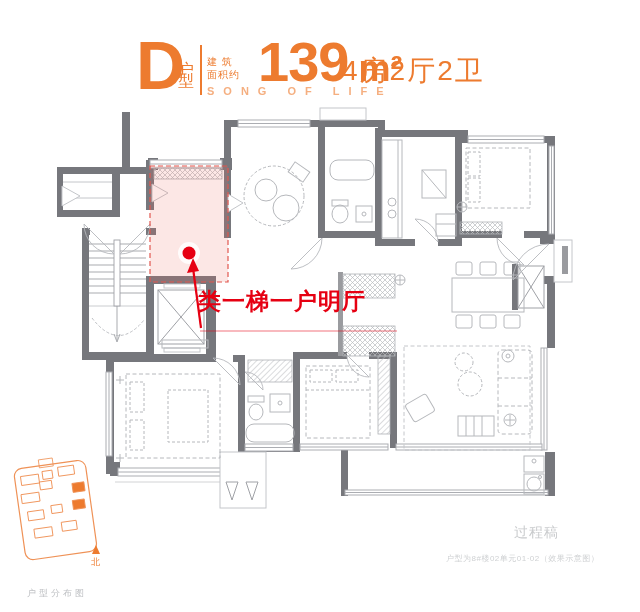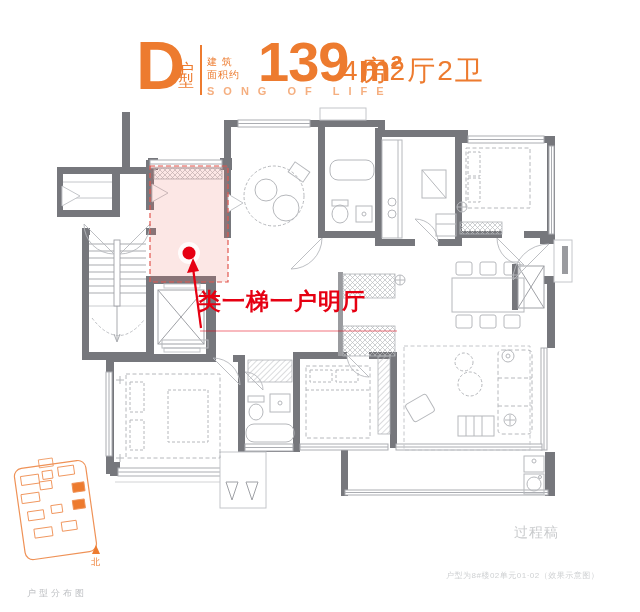--- a/index.html
+++ b/index.html
@@ -14,21 +14,21 @@
   .area-label{left:207px;top:55px;font-size:10px;color:#ED7B2F;line-height:13px;letter-spacing:1px;z-index:2;}
   .area{left:238px;top:34px;z-index:2;color:#ED7B2F;white-space:nowrap;}
   .area .val{font-size:56px;font-weight:700;line-height:1;letter-spacing:-1px;margin-left:20px;}
   .area .unit{font-size:36px;font-weight:700;margin-left:10px;}
   .rooms{left:342px;top:52px;font-size:28px;color:#ED7B2F;letter-spacing:2px;font-weight:500;z-index:2;white-space:nowrap;}
   .slogan{left:207px;top:85px;font-size:11px;font-weight:700;color:#F5AF80;letter-spacing:9px;white-space:nowrap;z-index:2;}
   
   .red-note{left:198px;top:286px;font-size:23px;font-weight:900;color:#E60012;letter-spacing:1px;
             white-space:nowrap;z-index:3;}
   .watermark{left:514px;top:524px;font-size:14px;color:#c9cbcd;letter-spacing:1px;z-index:2;}
-  .disclaimer{left:446px;top:570px;font-size:8px;color:#cfd1d3;letter-spacing:0.5px;z-index:2;text-align:center;}
+  .disclaimer{left:446px;top:553px;font-size:8px;color:#cfd1d3;letter-spacing:0.5px;z-index:2;text-align:center;}
   .minimap-caption{left:27px;top:564px;font-size:9px;color:#bfc1c4;letter-spacing:3px;z-index:2;margin-top:23px;}
   .north-tri{left:92px;top:545px;width:0;height:0;border-left:4px solid transparent;
              border-right:4px solid transparent;border-bottom:9px solid #ED7B2F;z-index:2;}
   .north-label{left:91px;top:556px;font-size:9px;color:#ED7B2F;z-index:2;}
   svg.plan{position:absolute;left:0;top:0;z-index:1;}
 </style>
 </head>
 <body>
 
 <div class="page">

